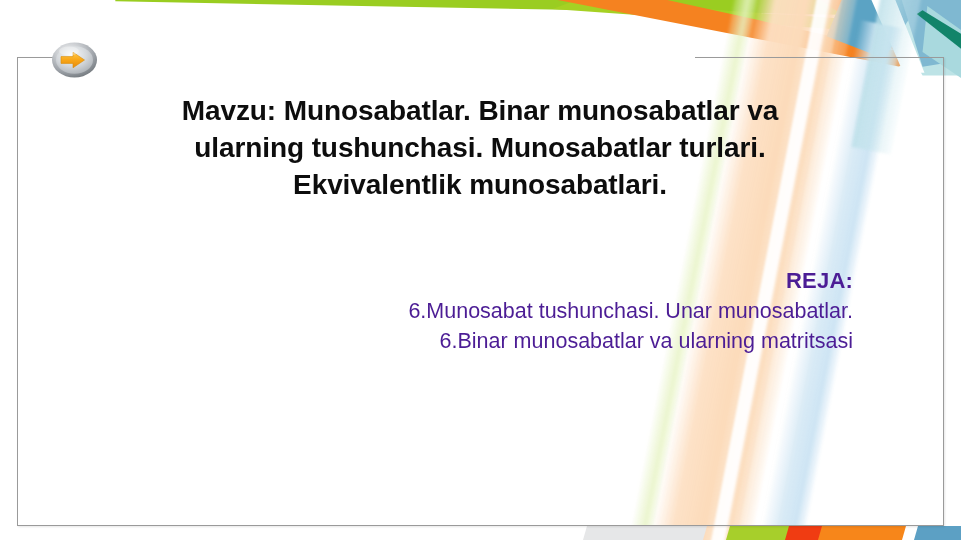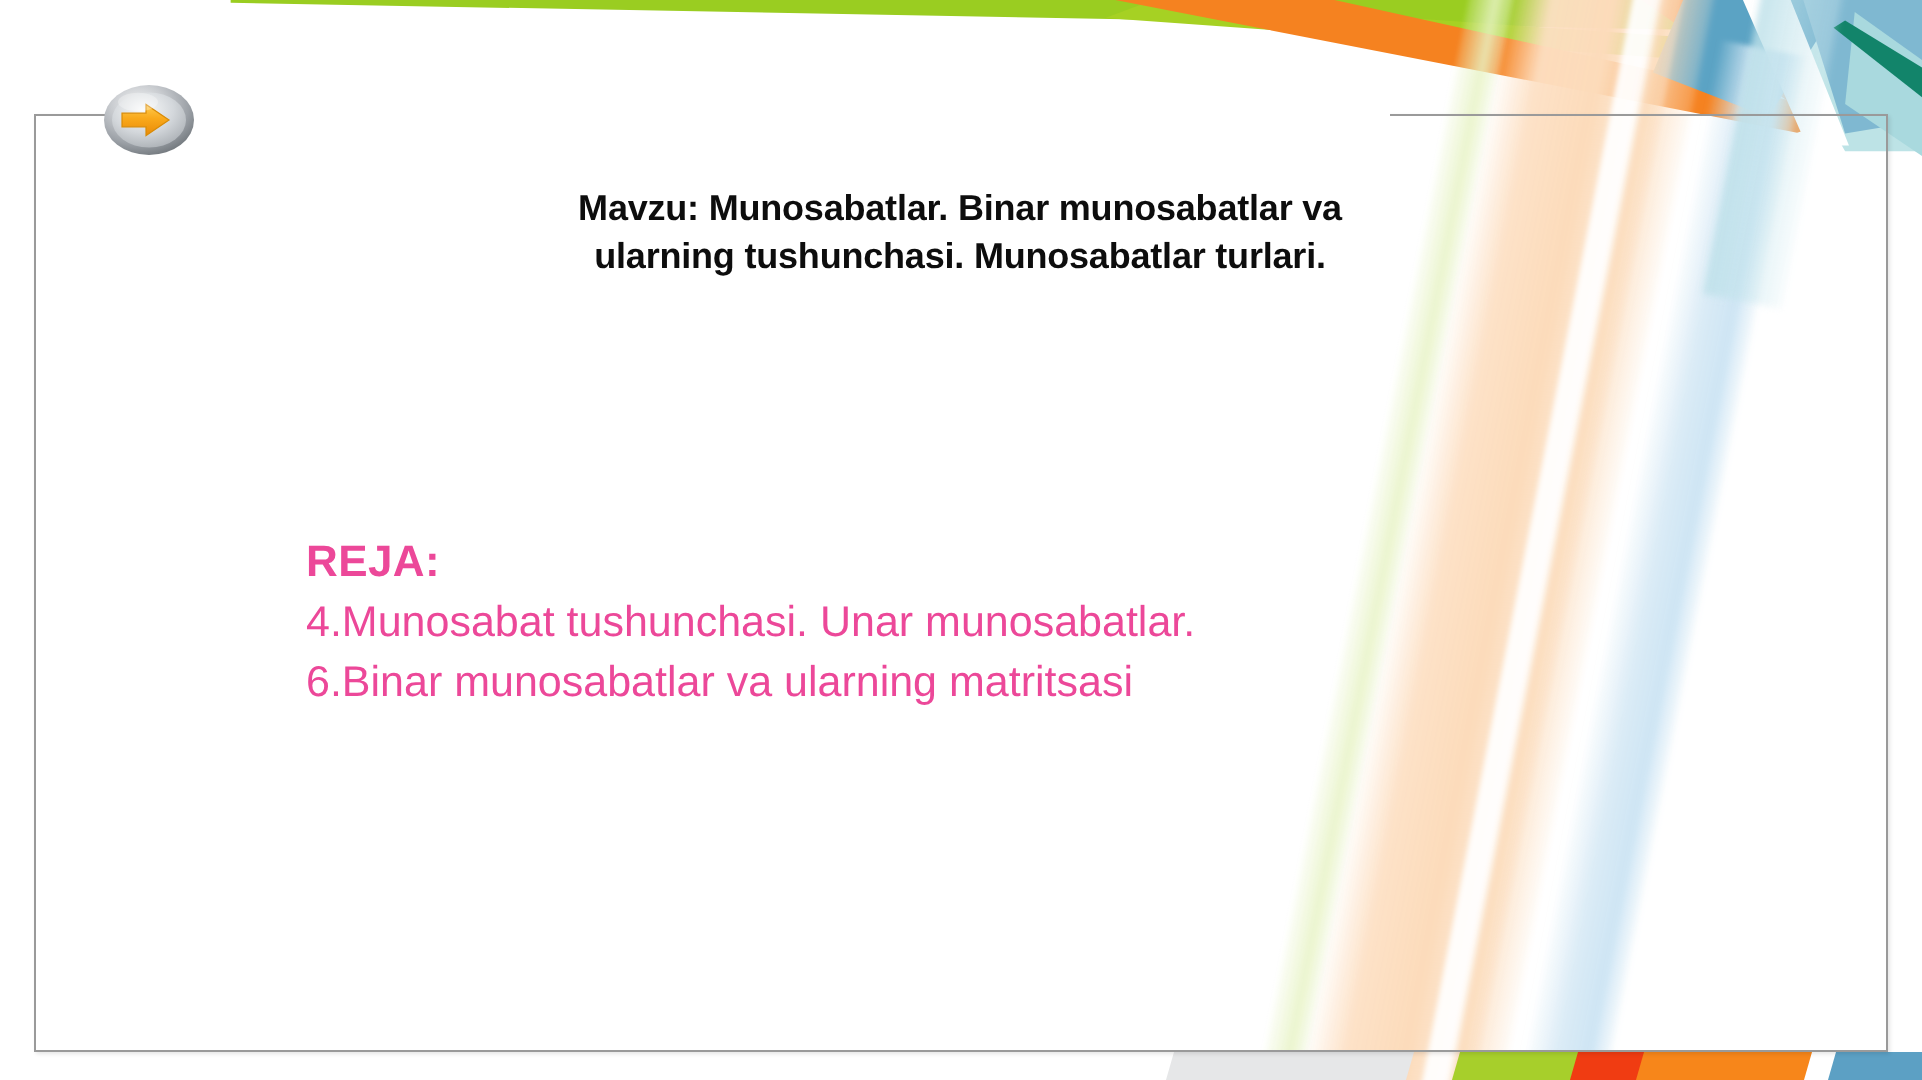--- a/index.html
+++ b/index.html
@@ -193,32 +193,33 @@
     height: 38px;
   }
 
   
   #slide-title {
     position: absolute;
     left: 100px;
     top: 93px;
     width: 760px;
     text-align: center;
-    font-size: 18px;
+    font-size: 28px;
     font-weight: bold;
     line-height: 1.32;
     color: #0d0d0d;
     letter-spacing: -0.1px;
   }
   #reja-block {
     position: absolute;
     left: 153px;
     top: 266px;
     width: 700px;
-    color: #ec4899;
+    color: #4c1d95;
+    text-align: right;
   }
   #reja-heading {
     font-size: 22px;
     font-weight: bold;
     line-height: 1.35;
     letter-spacing: 0.2px;
   }
   .reja-item {
     font-size: 21.5px;
     font-weight: normal;
@@ -281,21 +282,22 @@
       <ellipse cx="23.5" cy="19" rx="22.5" ry="17.5" fill="url(#bezelGrad)"></ellipse>
       <ellipse cx="23.5" cy="19" rx="18.5" ry="13.8" fill="url(#innerGrad)"></ellipse>
       <path d="M10 15.6 L22 15.6 L22 11.2 L33.5 19 L22 26.8 L22 22.4 L10 22.4 Z" fill="url(#arrowGrad)" stroke="#D98B06" stroke-width="0.6"></path>
       <ellipse cx="18" cy="10" rx="10" ry="4.6" fill="#ffffff" opacity="0.30"></ellipse>
     </svg>
   </div>
 
   <div id="slide-title">
     <div>Mavzu: Munosabatlar. Binar munosabatlar va</div>
     <div>ularning tushunchasi. Munosabatlar turlari.</div>
+    <div>Ekvivalentlik munosabatlari.</div>
   </div>
 
   <div id="reja-block">
     <div id="reja-heading">REJA:</div>
-    <div class="reja-item">4.Munosabat tushunchasi. Unar munosabatlar.</div>
+    <div class="reja-item">6.Munosabat tushunchasi. Unar munosabatlar.</div>
     <div class="reja-item">6.Binar munosabatlar va ularning matritsasi</div>
   </div>
 
 </div>
 
 </body></html>

